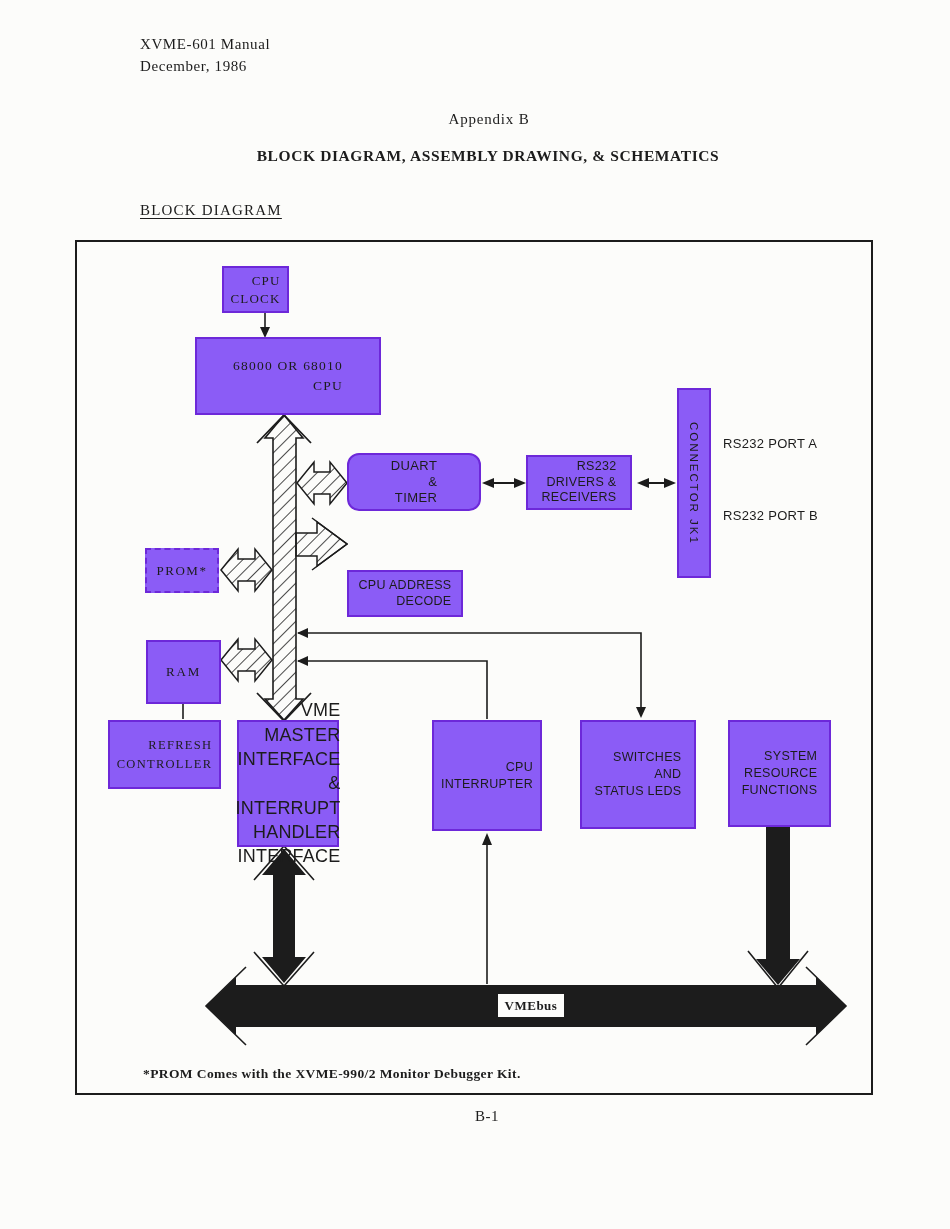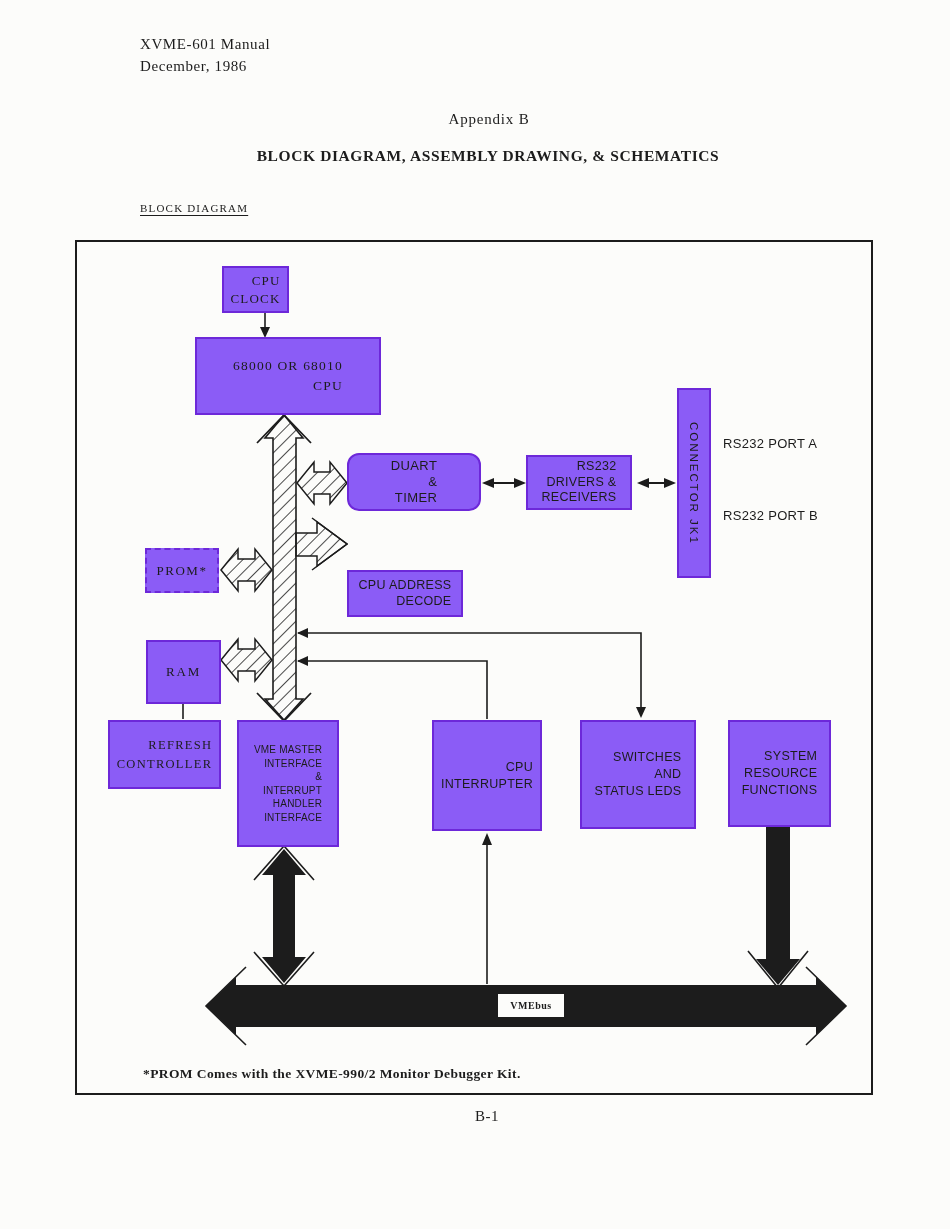--- a/index.html
+++ b/index.html
@@ -11,41 +11,41 @@
     color:#1c1c1c;
     overflow:hidden;
   }
   .abs{position:absolute;}
   .serif{font-family:"Liberation Serif", serif;}
   .sans{font-family:"Liberation Sans", sans-serif;}
   .center-x{transform:translateX(-50%);}
   .header-block{left:140px;top:34px;font-size:15px;line-height:1.45;letter-spacing:0.6px;}
   .appendix{left:489px;top:111px;font-size:15px;letter-spacing:0.8px;}
   .doc-title{left:488px;top:147px;font-size:15.5px;font-weight:bold;letter-spacing:0.6px;white-space:nowrap;}
-  .section-heading{left:140px;top:202px;font-size:11px;letter-spacing:1.2px;text-decoration:underline;text-underline-offset:3px;}
+  .section-heading{left:140px;top:202px;font-size:15px;letter-spacing:1.2px;text-decoration:underline;text-underline-offset:3px;}
   .frame{left:75px;top:240px;width:794px;height:851px;border:2.5px solid #1c1c1c;background:transparent;}
   .dbox{
     border:2px solid #6d28d9;
     background:#8b5cf6;
     display:flex;align-items:center;justify-content:center;
     text-align:right;white-space:pre-line;
     box-sizing:border-box;
   }
   .dashed{border-style:dashed;}
   .fnote{left:143px;top:1066px;font-size:13.5px;font-weight:bold;letter-spacing:0.4px;}
   .pageno{left:487px;top:1108px;font-size:15px;letter-spacing:0.5px;}
   .jk1-text{
     writing-mode:vertical-rl;
     font-size:11.5px;letter-spacing:2px;
   }
   .vmebus-label{
     left:497px;top:993px;width:66px;height:23px;
     background:#fcfcfa;border:1.5px solid #1c1c1c;
     display:flex;align-items:center;justify-content:center;
-    font-size:10px;font-weight:bold;letter-spacing:0.5px;
+    font-size:13px;font-weight:bold;letter-spacing:0.5px;
   }
   svg.layer{position:absolute;left:0;top:0;}
 </style>
 </head>
 <body>
 
 <div class="page">
 
   <svg class="layer" width="950" height="1229" viewBox="0 0 950 1229">
     <defs>
@@ -139,21 +139,21 @@
   <div class="abs dbox sans" style="left:347px;top:522px;width:116px;height:47px;font-size:12.5px;letter-spacing:0.3px;line-height:1.25;margin-top:48px;">CPU ADDRESS
 DECODE</div>
 
   <div class="abs dbox serif dashed" style="left:145px;top:548px;width:74px;height:45px;font-size:13px;letter-spacing:1.5px;">PROM*</div>
 
   <div class="abs dbox serif" style="left:146px;top:640px;width:75px;height:64px;font-size:13px;letter-spacing:1.8px;">RAM</div>
 
   <div class="abs dbox serif" style="left:108px;top:720px;width:113px;height:69px;font-size:12.5px;letter-spacing:1.3px;line-height:1.5;">REFRESH
 CONTROLLER</div>
 
-  <div class="abs dbox sans" style="left:237px;top:720px;width:102px;height:127px;font-size:10px;letter-spacing:0.2px;line-height:1.35;">VME MASTER
+  <div class="abs dbox sans" style="left:237px;top:720px;width:102px;height:127px;font-size:18px;letter-spacing:0.2px;line-height:1.35;">VME MASTER
 INTERFACE
 &amp;
 INTERRUPT
 HANDLER
 INTERFACE</div>
 
   <div class="abs dbox sans" style="left:432px;top:720px;width:110px;height:111px;font-size:12.5px;letter-spacing:0.3px;line-height:1.3;">CPU
 INTERRUPTER</div>
 
   <div class="abs dbox sans" style="left:580px;top:720px;width:116px;height:109px;font-size:12.5px;letter-spacing:0.3px;line-height:1.35;">SWITCHES

